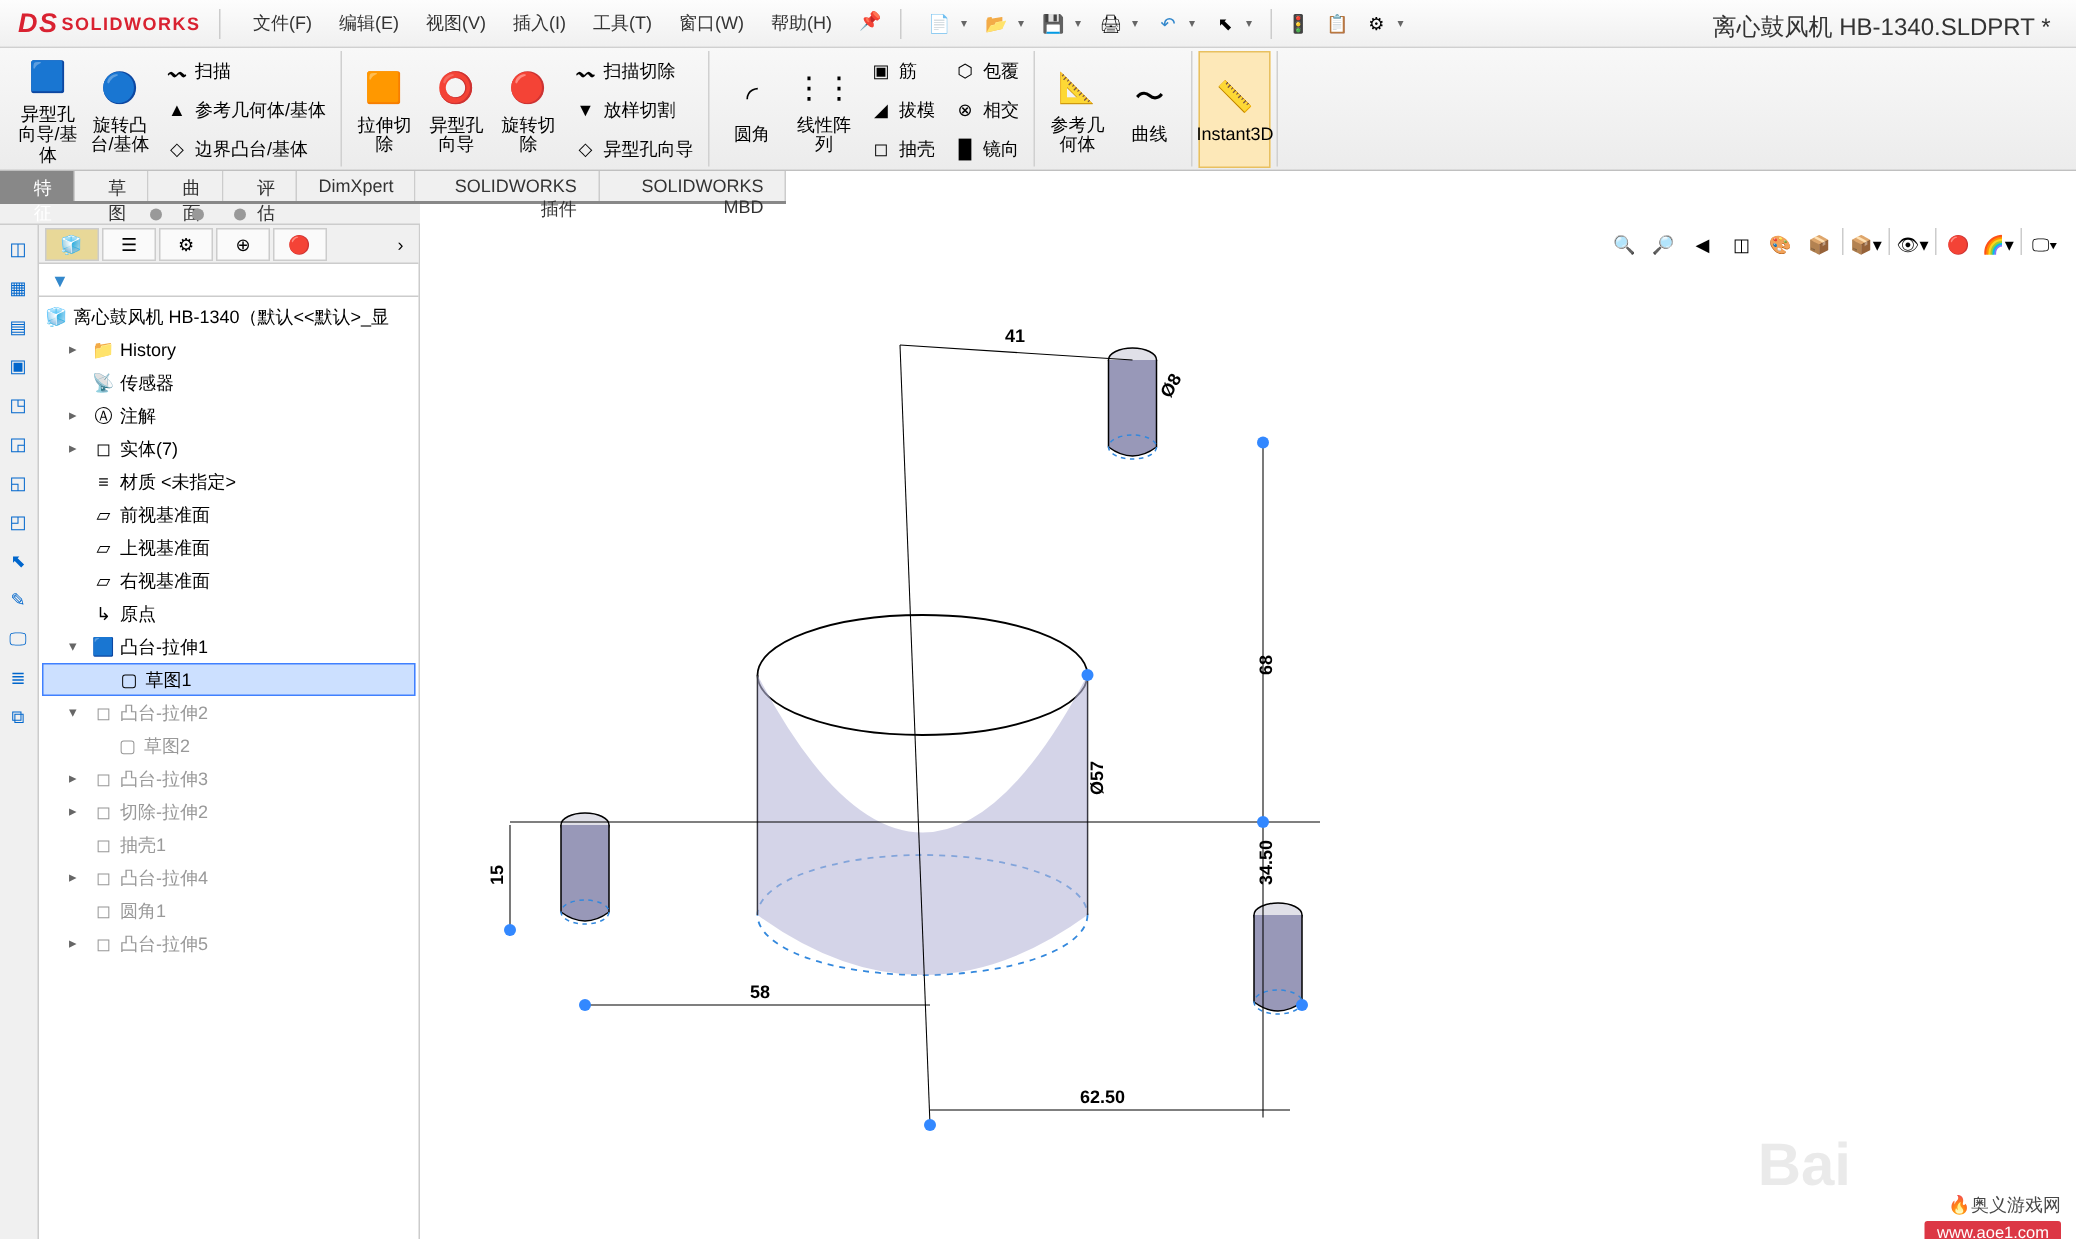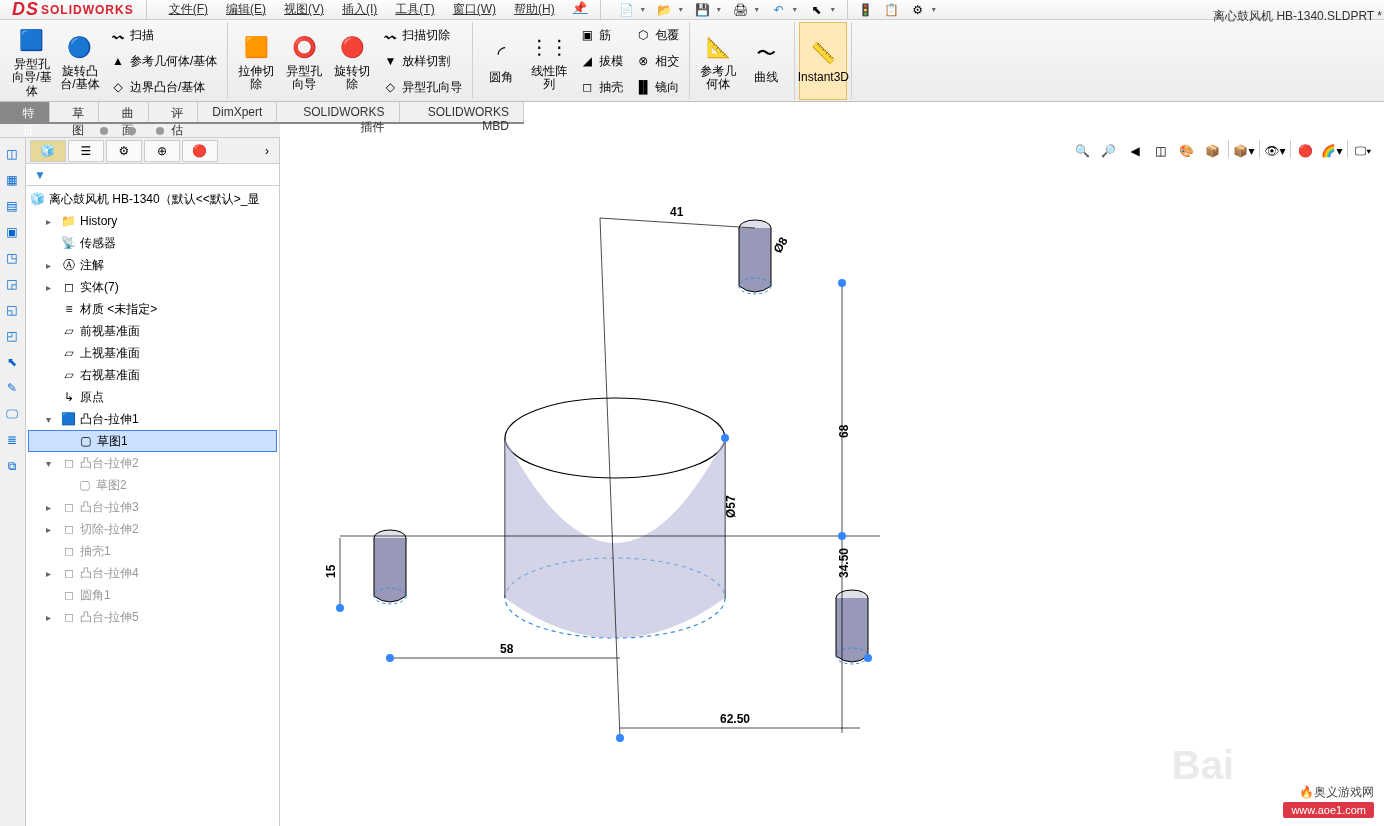--- a/index.html
+++ b/index.html
@@ -1,26 +1,26 @@
 <!DOCTYPE html>
 <html><head>
 <meta charset="utf-8">
 <style>
 *{margin:0;padding:0;box-sizing:border-box;font-family:"Microsoft YaHei",Arial,sans-serif;font-size:12px;}
 body{background:#fff;overflow:hidden;width:1384px;height:826px;position:relative;}
-.menubar{height:20px;background:linear-gradient(#fdfdfd,#f0f0f0);border-bottom:1px solid #d0d0d0;display:flex;align-items:center;padding:0 4px;}
+.menubar{height:32px;background:linear-gradient(#fdfdfd,#f0f0f0);border-bottom:1px solid #d0d0d0;display:flex;align-items:center;padding:0 4px;}
 .logo{display:flex;align-items:center;padding:0 8px;font-weight:bold;color:#d92231;font-size:14px;letter-spacing:1px;}
 .logo-ds{color:#d92231;font-style:italic;font-size:18px;margin-right:2px;}
 .menu-items{display:flex;gap:2px;margin-left:10px;}
-.menu-item{padding:4px 8px;cursor:pointer;color:#333;text-decoration:underline;}
+.menu-item{padding:4px 8px;cursor:pointer;color:#333;}
 .menu-sep{width:1px;height:20px;background:#ccc;margin:0 4px;}
 .qat{display:flex;gap:2px;align-items:center;margin-left:10px;}
 .qat-btn{width:24px;height:24px;display:flex;align-items:center;justify-content:center;cursor:pointer;border:1px solid transparent;}
 .qat-dd{width:10px;color:#666;font-size:8px;}
-.doc-title{position:absolute;right:2px;top:8px;color:#333;font-size:12px;}
+.doc-title{position:absolute;right:17px;top:8px;color:#333;font-size:16px;}
 .ribbon{height:82px;background:linear-gradient(#f8f8f8,#ececec);border-bottom:1px solid #c0c0c0;display:flex;padding:2px 4px;}
 .ribbon-group{display:flex;border-right:1px solid #d0d0d0;padding:0 4px;}
 .rb-big{display:flex;flex-direction:column;align-items:center;justify-content:center;width:48px;height:78px;cursor:pointer;padding:2px;text-align:center;line-height:1.1;}
 .rb-big.active{background:#fde8b8;border:1px solid #e8c060;}
 .rb-icon{width:32px;height:32px;margin-bottom:2px;display:flex;align-items:center;justify-content:center;font-size:20px;}
 .rb-small-col{display:flex;flex-direction:column;justify-content:space-around;height:78px;}
 .rb-small{display:flex;align-items:center;gap:4px;padding:2px 6px;cursor:pointer;height:24px;}
 .rb-small-icon{width:16px;height:16px;display:flex;align-items:center;justify-content:center;}
 .tabs{height:22px;background:#f0f0f0;display:flex;border-bottom:2px solid #888;width:524px;text-align:right;}
 .tab{padding:3px 14px;cursor:pointer;border-right:1px solid #ccc;background:#f0f0f0;color:#333;}

